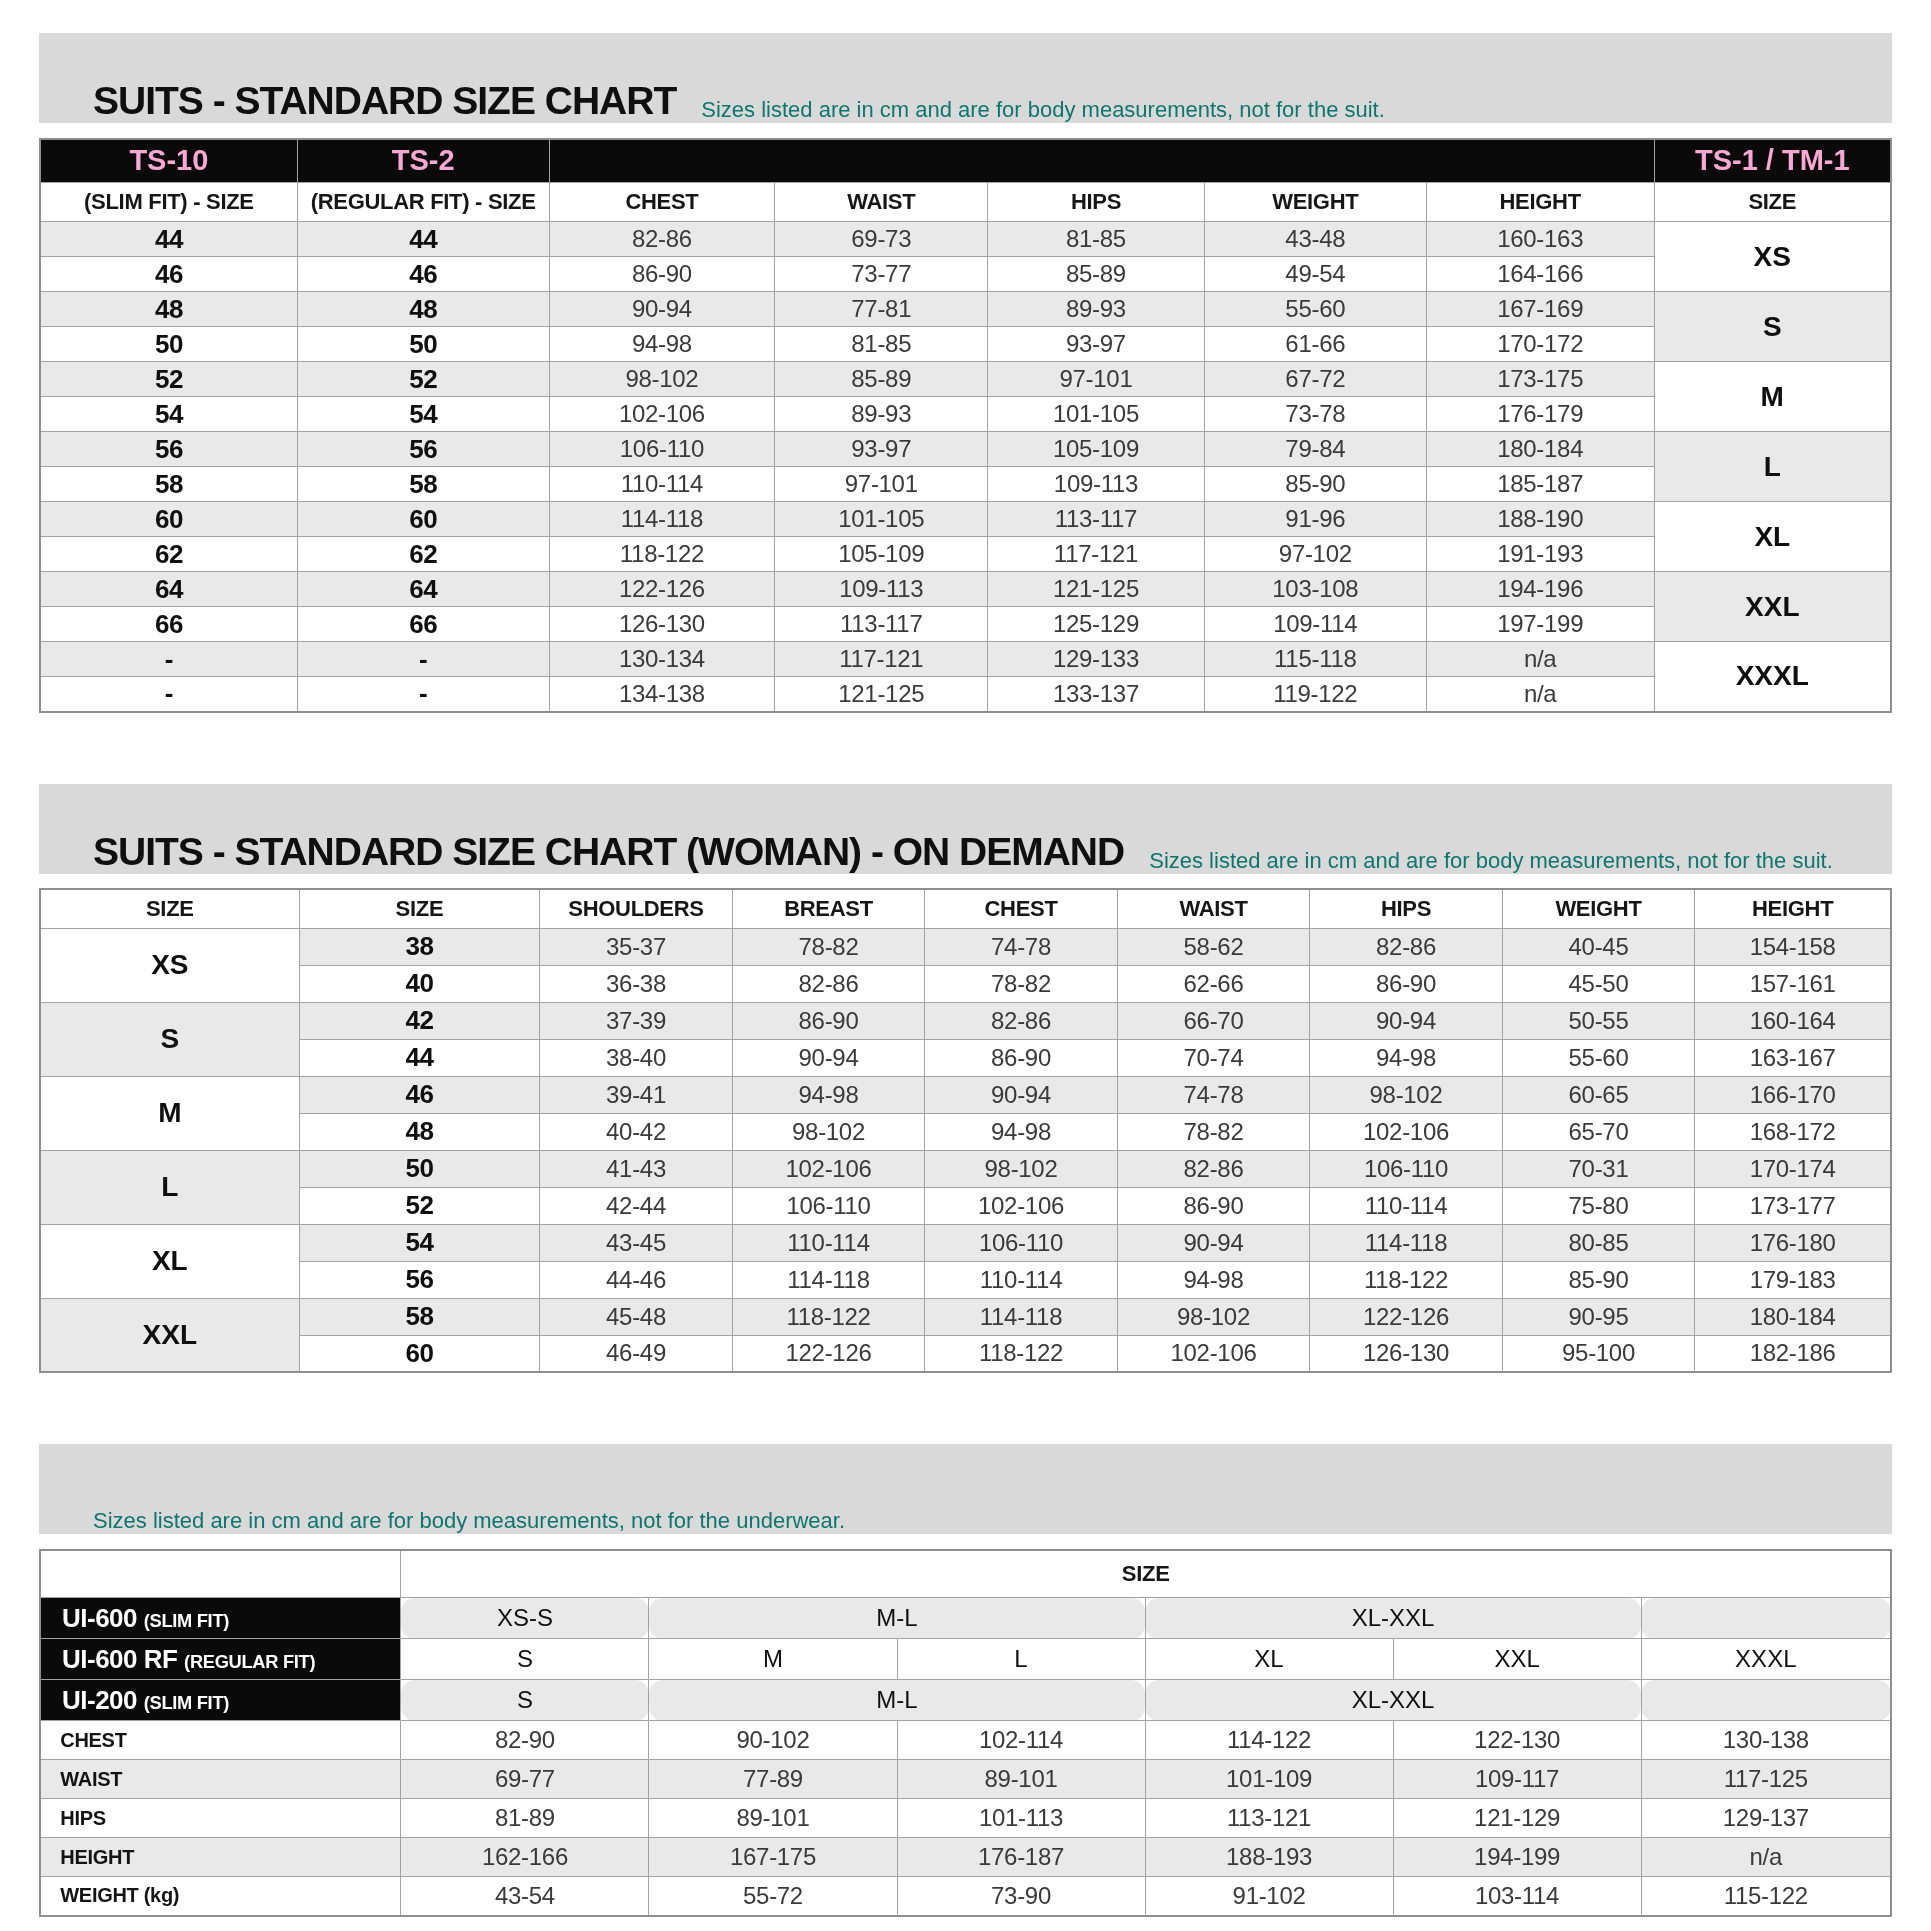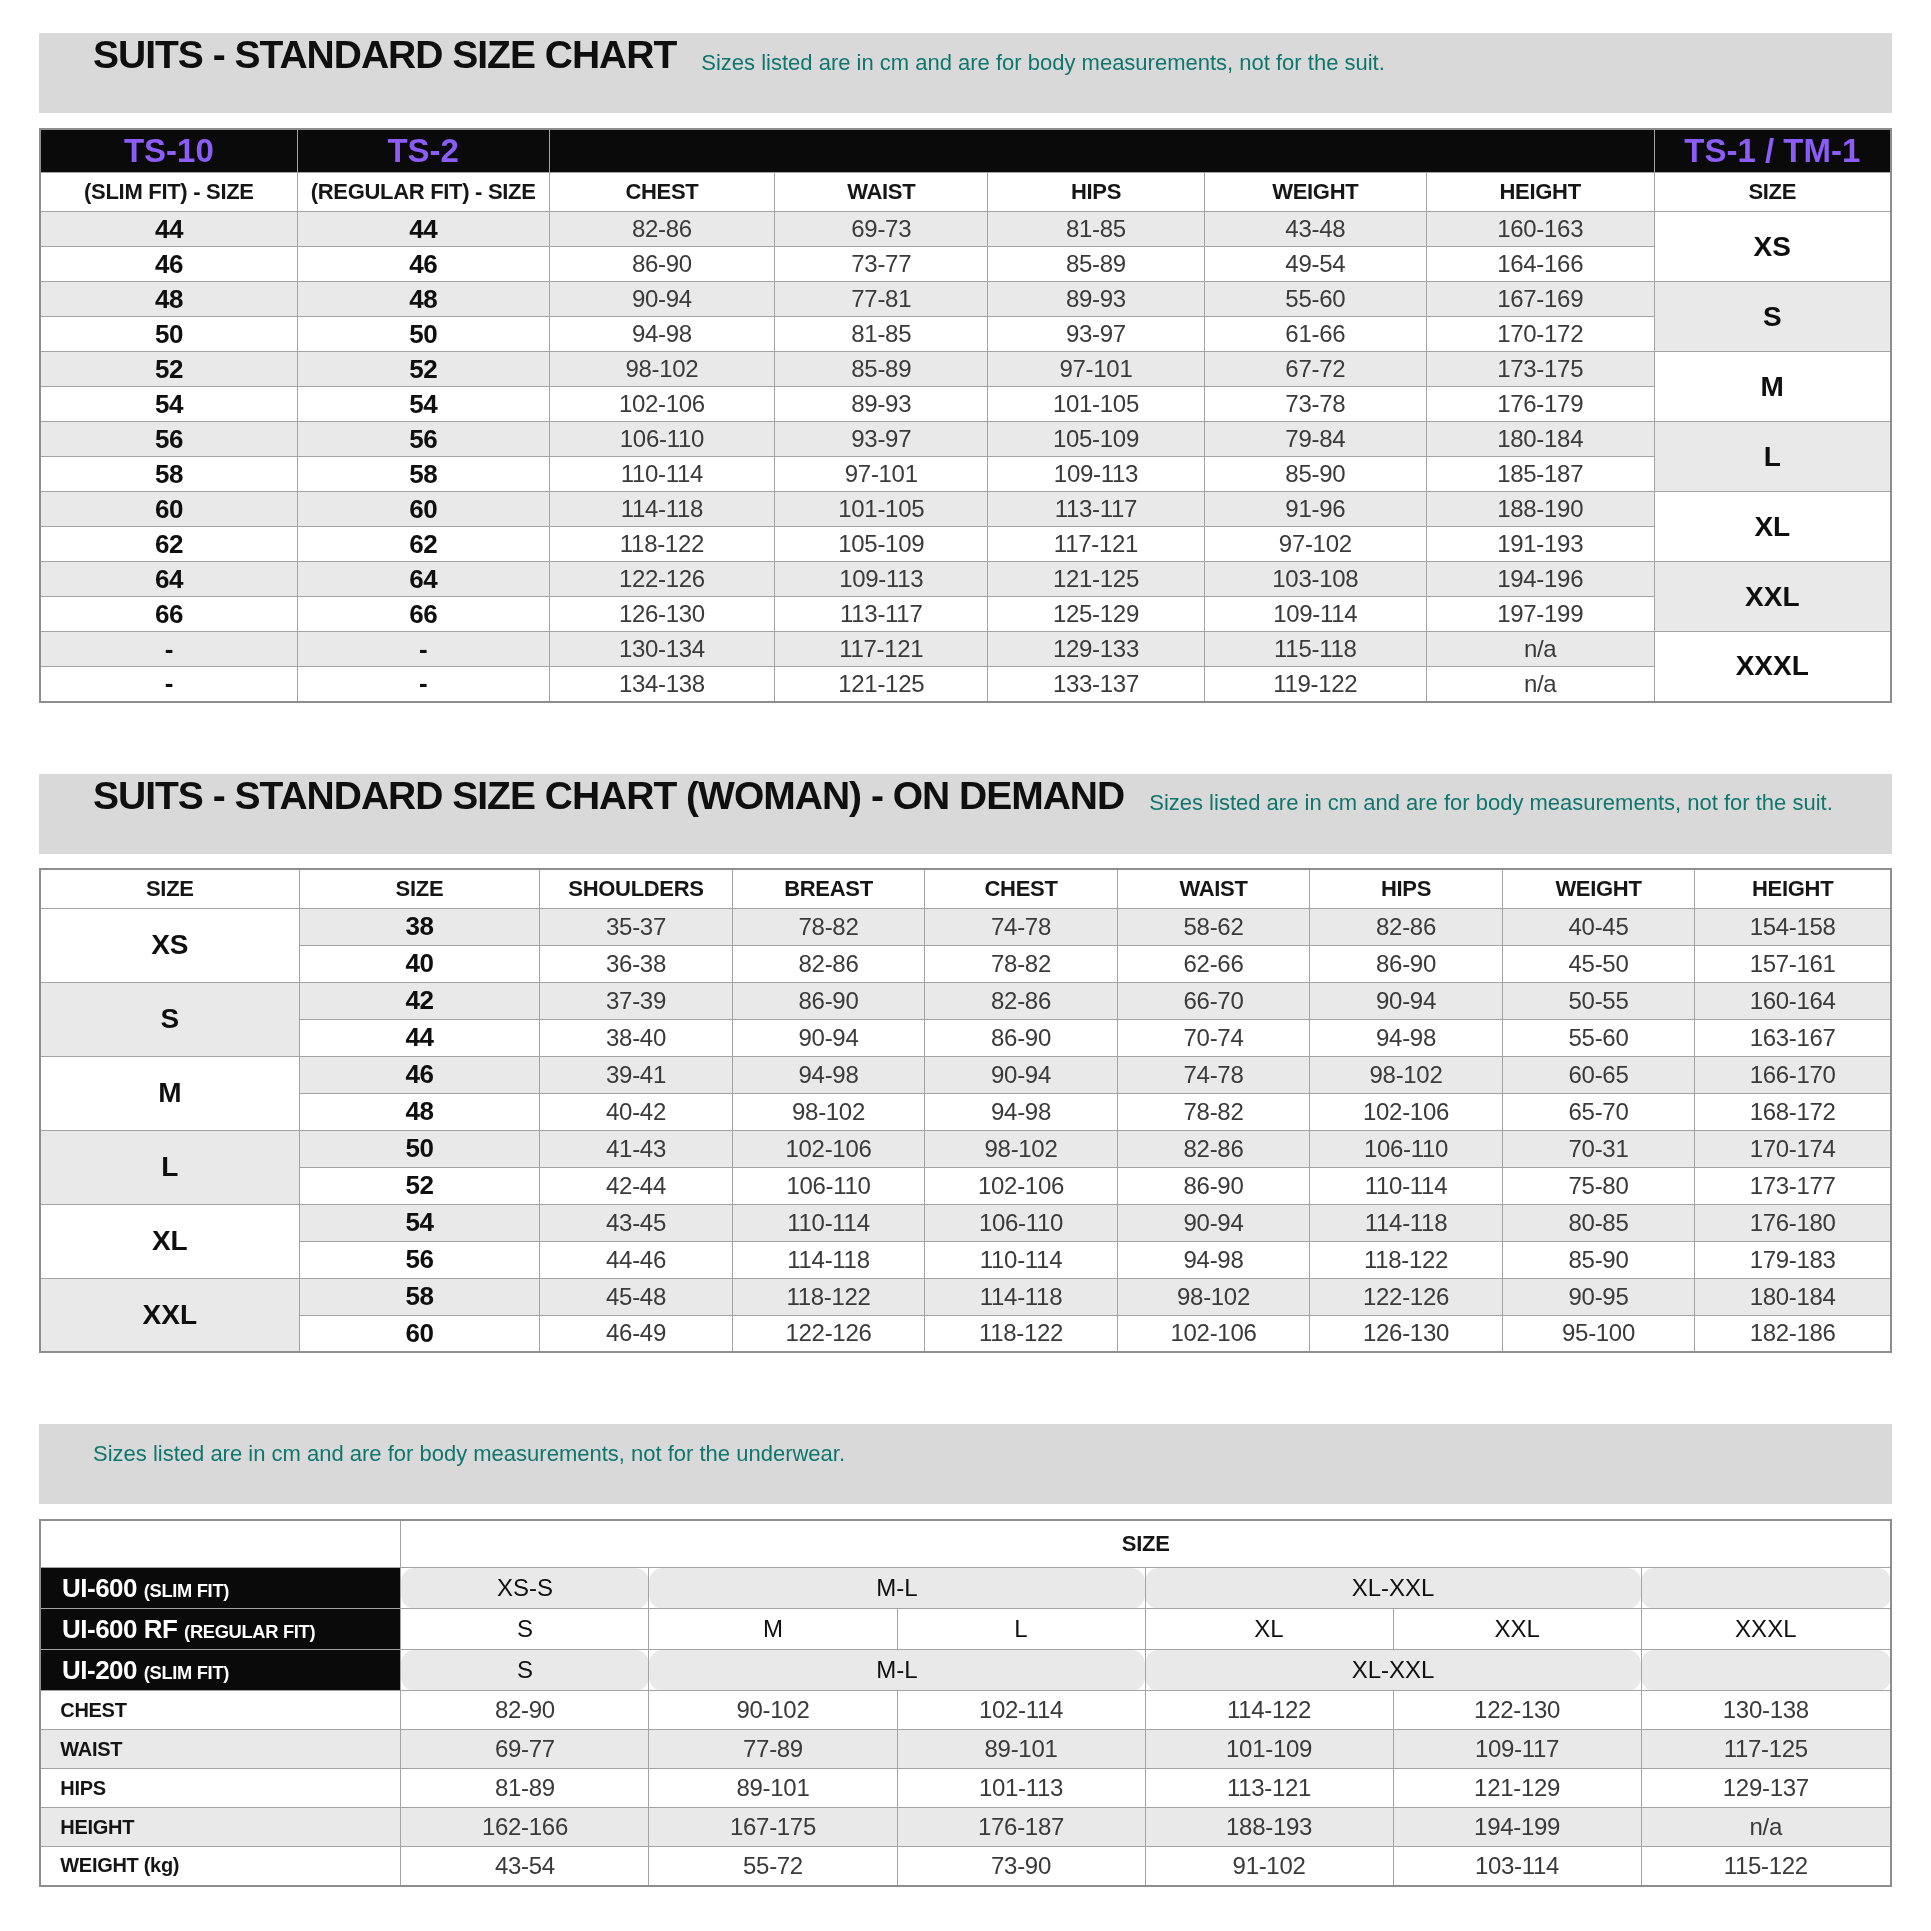--- a/index.html
+++ b/index.html
@@ -1,33 +1,33 @@
 <!DOCTYPE html>
 <html><head>
 <meta charset="utf-8">
 <style>
   * { box-sizing: border-box; margin: 0; padding: 0; }
   html, body { background: #ffffff; }
   body { width: 1931px; font-family: "Liberation Sans", sans-serif; color: #141414; }
   .page { width: 1931px; padding: 33px 39px 17.4px; }
 
-  .bar { background: #d9d9d9; height: 80px; display: flex; align-items: flex-start; gap: 25px;
+  .bar { background: #d9d9d9; height: 90px; display: flex; align-items: flex-end; gap: 25px;
          padding: 0 54px; margin-bottom: 14.5px; }
   .title { font-size: 39px; font-weight: 700; letter-spacing: -1px; white-space: nowrap; color: #0f0f0f; }
   .subtitle { font-size: 22px; color: #0f766e; white-space: nowrap; padding-top: 6.8px; margin-top: 10px; }
 
   table { width: 100%; border-collapse: collapse; table-layout: fixed;
           border: 2.9px solid #8e8e8e; margin-bottom: 71px; }
   #t3 { margin-bottom: 0; }
   th, td { border: 1.9px solid #a3a3a3; text-align: center; vertical-align: middle; overflow: hidden; }
 
   thead th { background: #ffffff; font-weight: 700; font-size: 22px; letter-spacing: -0.3px;
              height: 39px; color: #161616; }
   #t1 .model-row th { height: 44px; }
-  th.blackcell { background: #0a0a0a; color: #8b5cf6; font-size: 33px; letter-spacing: 0; }
+  th.blackcell { background: #0a0a0a; color: #f9a8d4; font-size: 29px; letter-spacing: 0; }
 
   tbody td { height: 35px; font-size: 24px; }
   #t2 tbody td { height: 37px; }
   tr.shade td { background: #e9e9e9; }
 
   td.num { font-weight: 700; font-size: 26px; color: #0f0f0f; letter-spacing: -0.5px; }
   td.val { color: #3a3a3a; letter-spacing: -0.3px; }
   tr td.szgroup { background: #ffffff; font-weight: 700; font-size: 28px; color: #0f0f0f; }
   tr td.szgroup.gray { background: #e9e9e9; }
 

